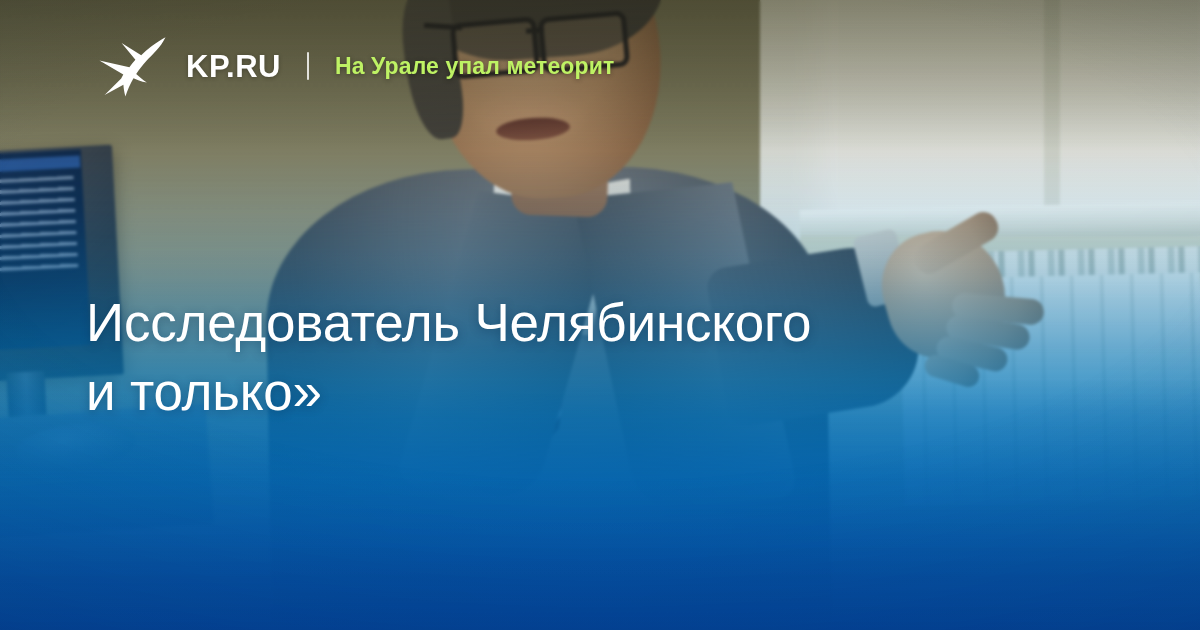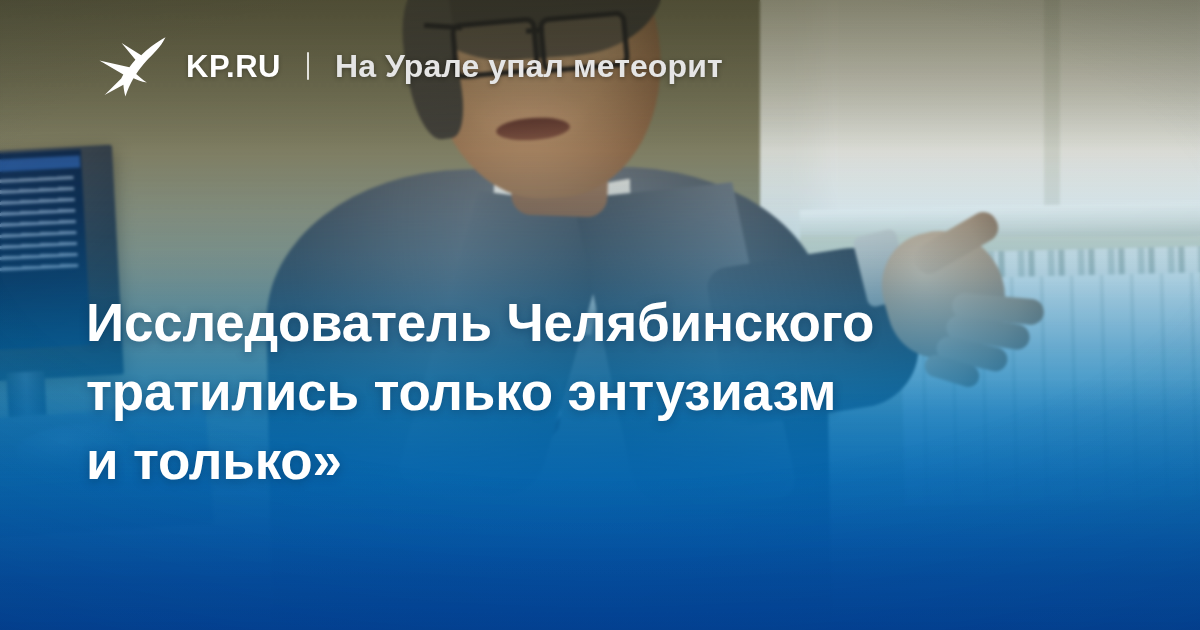--- a/index.html
+++ b/index.html
@@ -290,29 +290,29 @@
     margin-left:18px;color:#ffffff;font-size:31px;font-weight:700;
     letter-spacing:.5px;line-height:1;
     text-shadow:0 1px 4px rgba(0,0,0,.30);
     white-space:nowrap;
   }
   #sep{
     margin:0 26px;width:2px;height:28px;background:rgba(255,255,255,.82);
     flex:0 0 auto;border-radius:1px;
   }
   #kicker{
-    color:#e5e5e5;font-size:32px;font-weight:700;line-height:1;
+    color:#bef264;font-size:23px;font-weight:700;line-height:1;
     letter-spacing:.1px;white-space:nowrap;
     text-shadow:0 1px 5px rgba(0,0,0,.38);
   }
 
   
   #headline{
     position:absolute;left:86px;top:288px;width:900px;
-    color:#ffffff;font-size:53px;font-weight:700;
+    color:#ffffff;font-size:53px;font-weight:400;
     line-height:69px;letter-spacing:-0.2px;
     text-shadow:0 2px 10px rgba(5,45,80,.42);
   }
   #headline .hl{display:block;white-space:nowrap;}
 
   
   #watermark{
     position:absolute;left:1036px;top:506px;width:132px;height:112px;opacity:.97;
   }
   #watermark svg{display:block;width:100%;height:100%;}
@@ -382,18 +382,17 @@
     <svg id="logo-bird" viewBox="0 0 72 66" aria-hidden="true">
       <path fill="#ffffff" d="M69.5 4.2c-3.9 2.1-9.1 5.4-14.3 9.4-3.6 2.8-7 5.7-10 8.6L25.6 9.9l13.8 16.9c-2.3 2.6-4.3 5.1-6 7.4L3.4 27.5l23.9 13.9c-.9 1.6-1.6 3-2.1 4.2L8.6 61.9l18.8-10.2c.2 3.3.8 7.3 2 11.9 2.1-6.6 4.9-12.8 8.1-18.4 2.6 1.2 7.7 3.3 13.3 4.3-3.9-2.6-7.8-5.9-10.6-8.5 3.1-4.9 6.6-9.3 10.1-13.1 6.9-7.4 14-12.9 19.2-23.7z"></path>
     </svg>
     <div id="brand">KP.RU</div>
     <div id="sep" title="|"></div>
     <div id="kicker">На Урале упал метеорит</div>
   </div>
 
   <div id="headline">
     <span class="hl">Исследователь Челябинского</span>
-    <span class="hl">тратились только энтузиазм</span>
     <span class="hl">и только»</span>
   </div>
 
 
 </div>
 
 </body></html>

